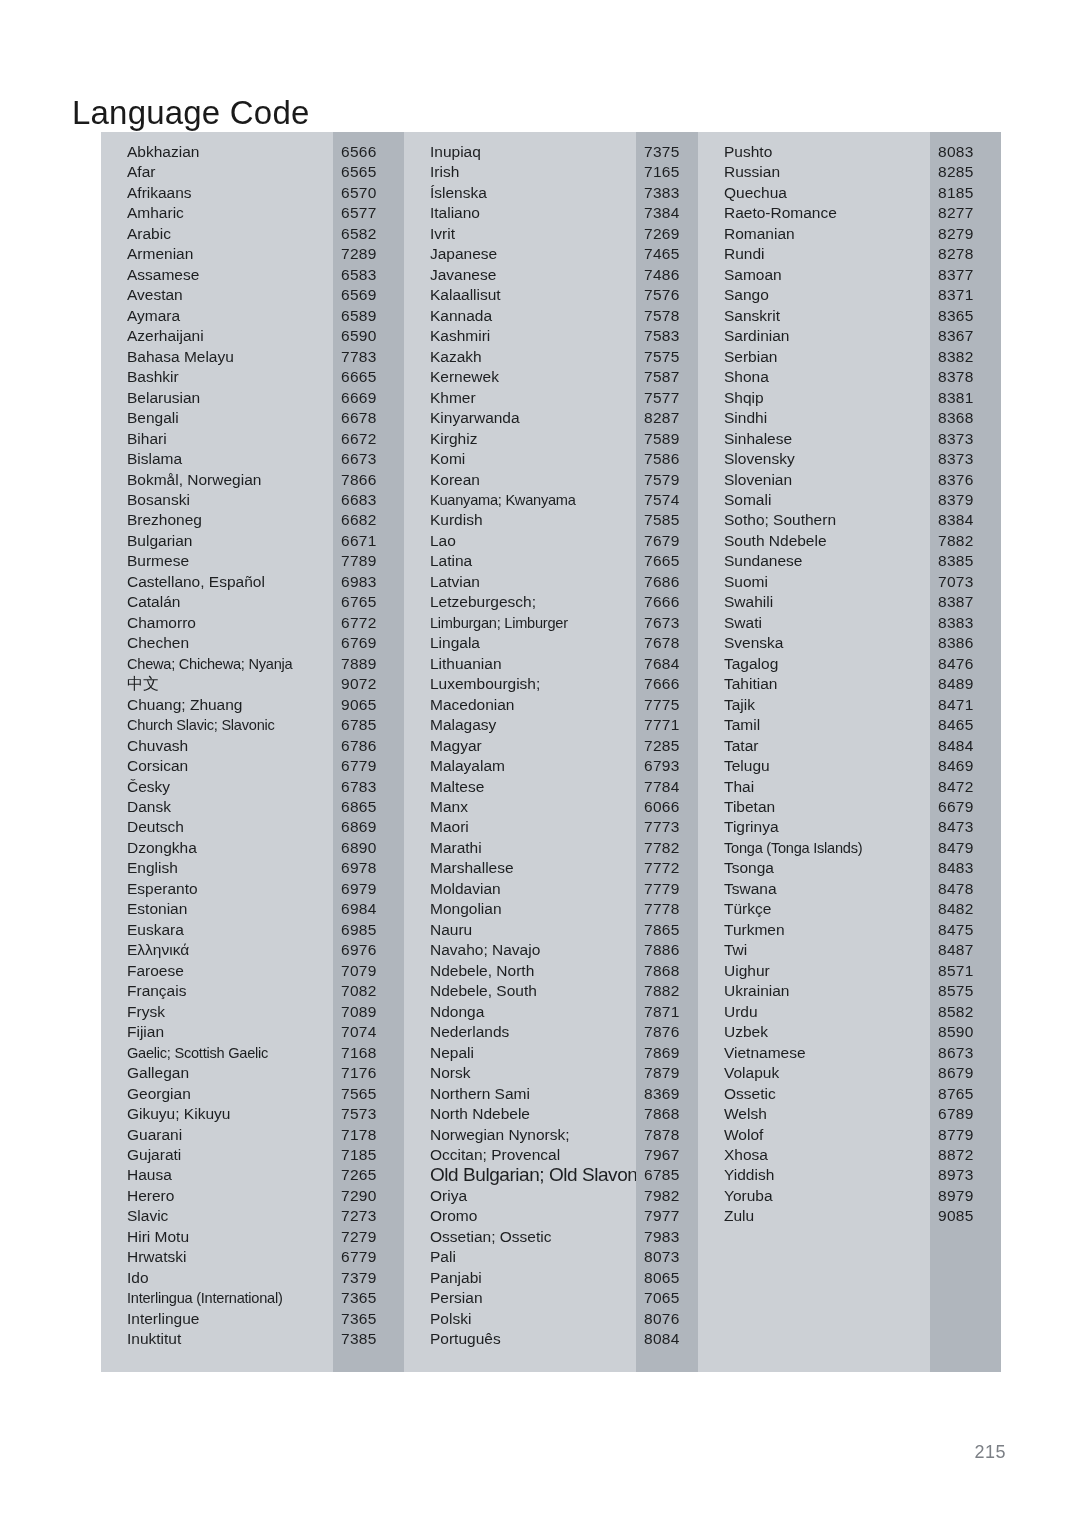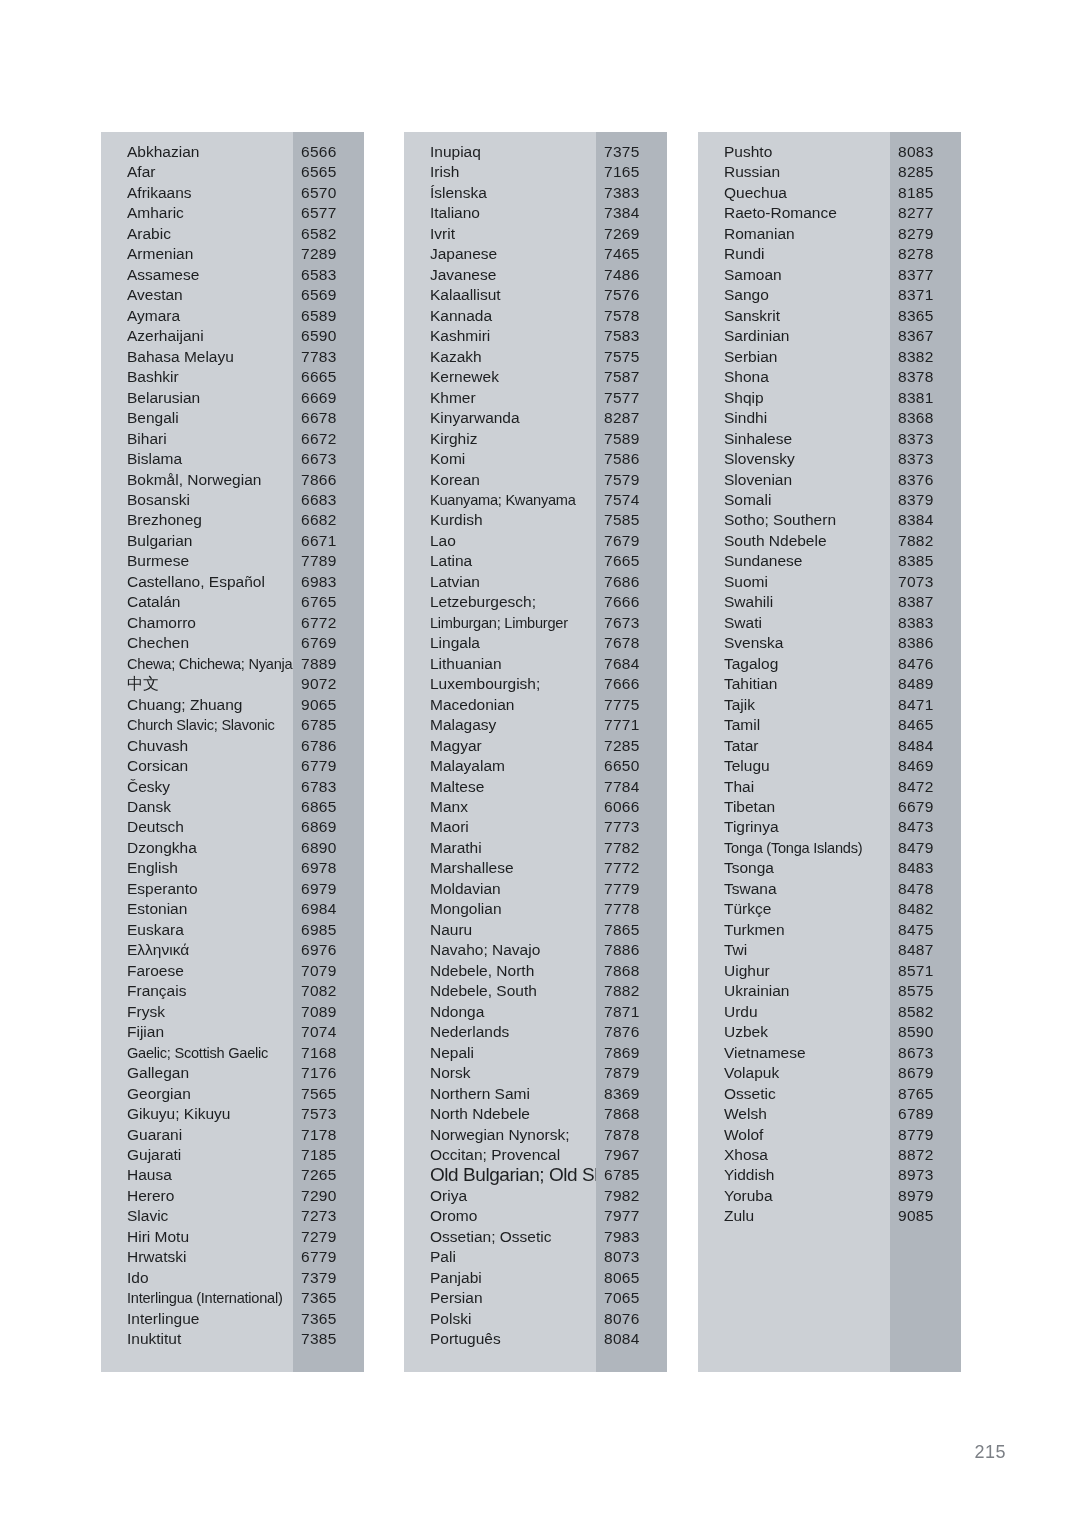--- a/index.html
+++ b/index.html
@@ -40,21 +40,21 @@
     display: flex;
     flex-direction: row;
     align-items: stretch;
     height: 1240px;
   }
   .col-block.c0 { left: 0px; }
   .col-block.c1 { left: 303px; }
   .col-block.c2 { left: 597px; }
 
   .names-col {
-    width: 192px;
+    width: 232px;
     background: #ccd0d5;
     padding: 10px 0 0 0;
     box-sizing: border-box;
   }
   .codes-col {
     width: 71px;
     background: #b0b6bd;
     padding: 10px 0 0 0;
     box-sizing: border-box;
   }
@@ -93,20 +93,21 @@
     font-size: 18px;
     color: #7b7f85;
     letter-spacing: 0.5px;
   }
 </style>
 </head>
 <body>
 
 <div class="page">
 
+  <h1 class="page-title">Language Code</h1>
 
   <div class="table-area">
     <div class="col-block c0">
       <div class="names-col">
           <div class="rowcell">Abkhazian</div>
           <div class="rowcell">Afar</div>
           <div class="rowcell">Afrikaans</div>
           <div class="rowcell">Amharic</div>
           <div class="rowcell">Arabic</div>
           <div class="rowcell">Armenian</div>
@@ -312,21 +313,21 @@
           <div class="rowcell">7665</div>
           <div class="rowcell">7686</div>
           <div class="rowcell">7666</div>
           <div class="rowcell">7673</div>
           <div class="rowcell">7678</div>
           <div class="rowcell">7684</div>
           <div class="rowcell">7666</div>
           <div class="rowcell">7775</div>
           <div class="rowcell">7771</div>
           <div class="rowcell">7285</div>
-          <div class="rowcell">6650</div>
+          <div class="rowcell">6793</div>
           <div class="rowcell">7784</div>
           <div class="rowcell">6066</div>
           <div class="rowcell">7773</div>
           <div class="rowcell">7782</div>
           <div class="rowcell">7772</div>
           <div class="rowcell">7779</div>
           <div class="rowcell">7778</div>
           <div class="rowcell">7865</div>
           <div class="rowcell">7886</div>
           <div class="rowcell">7868</div>

